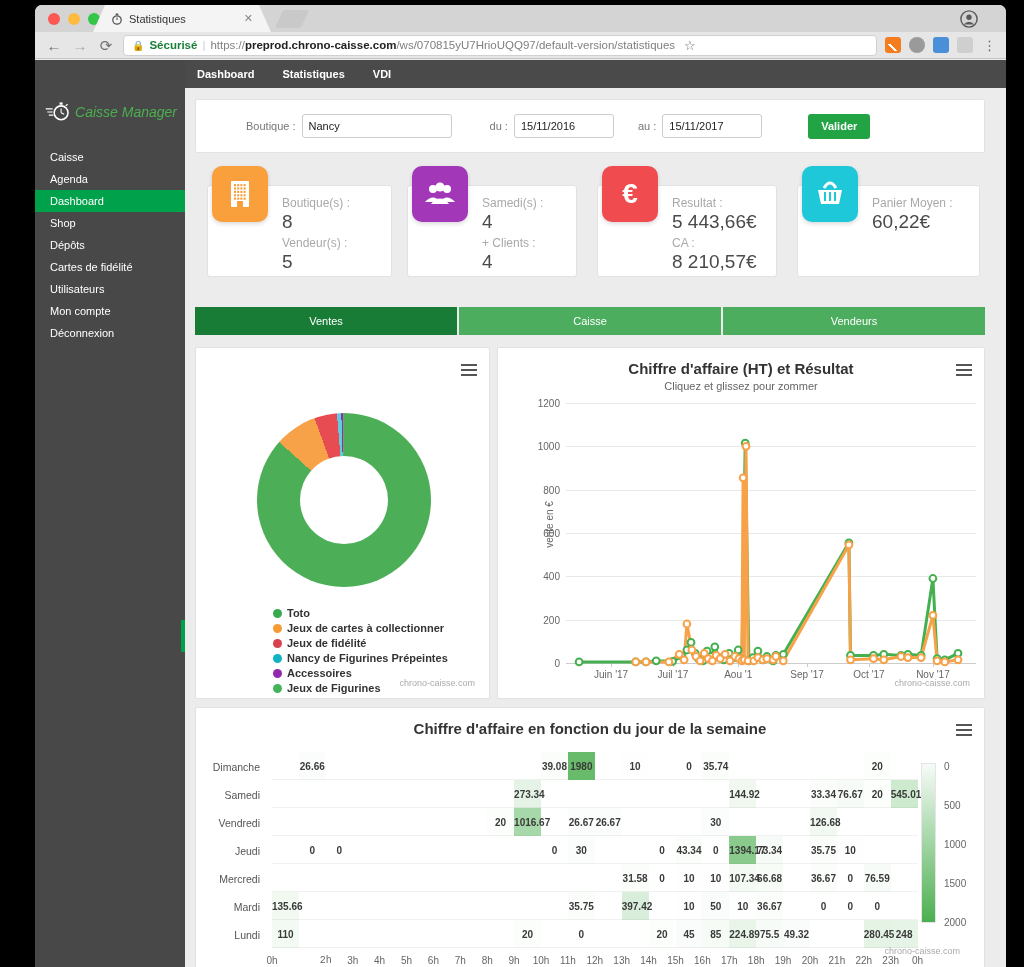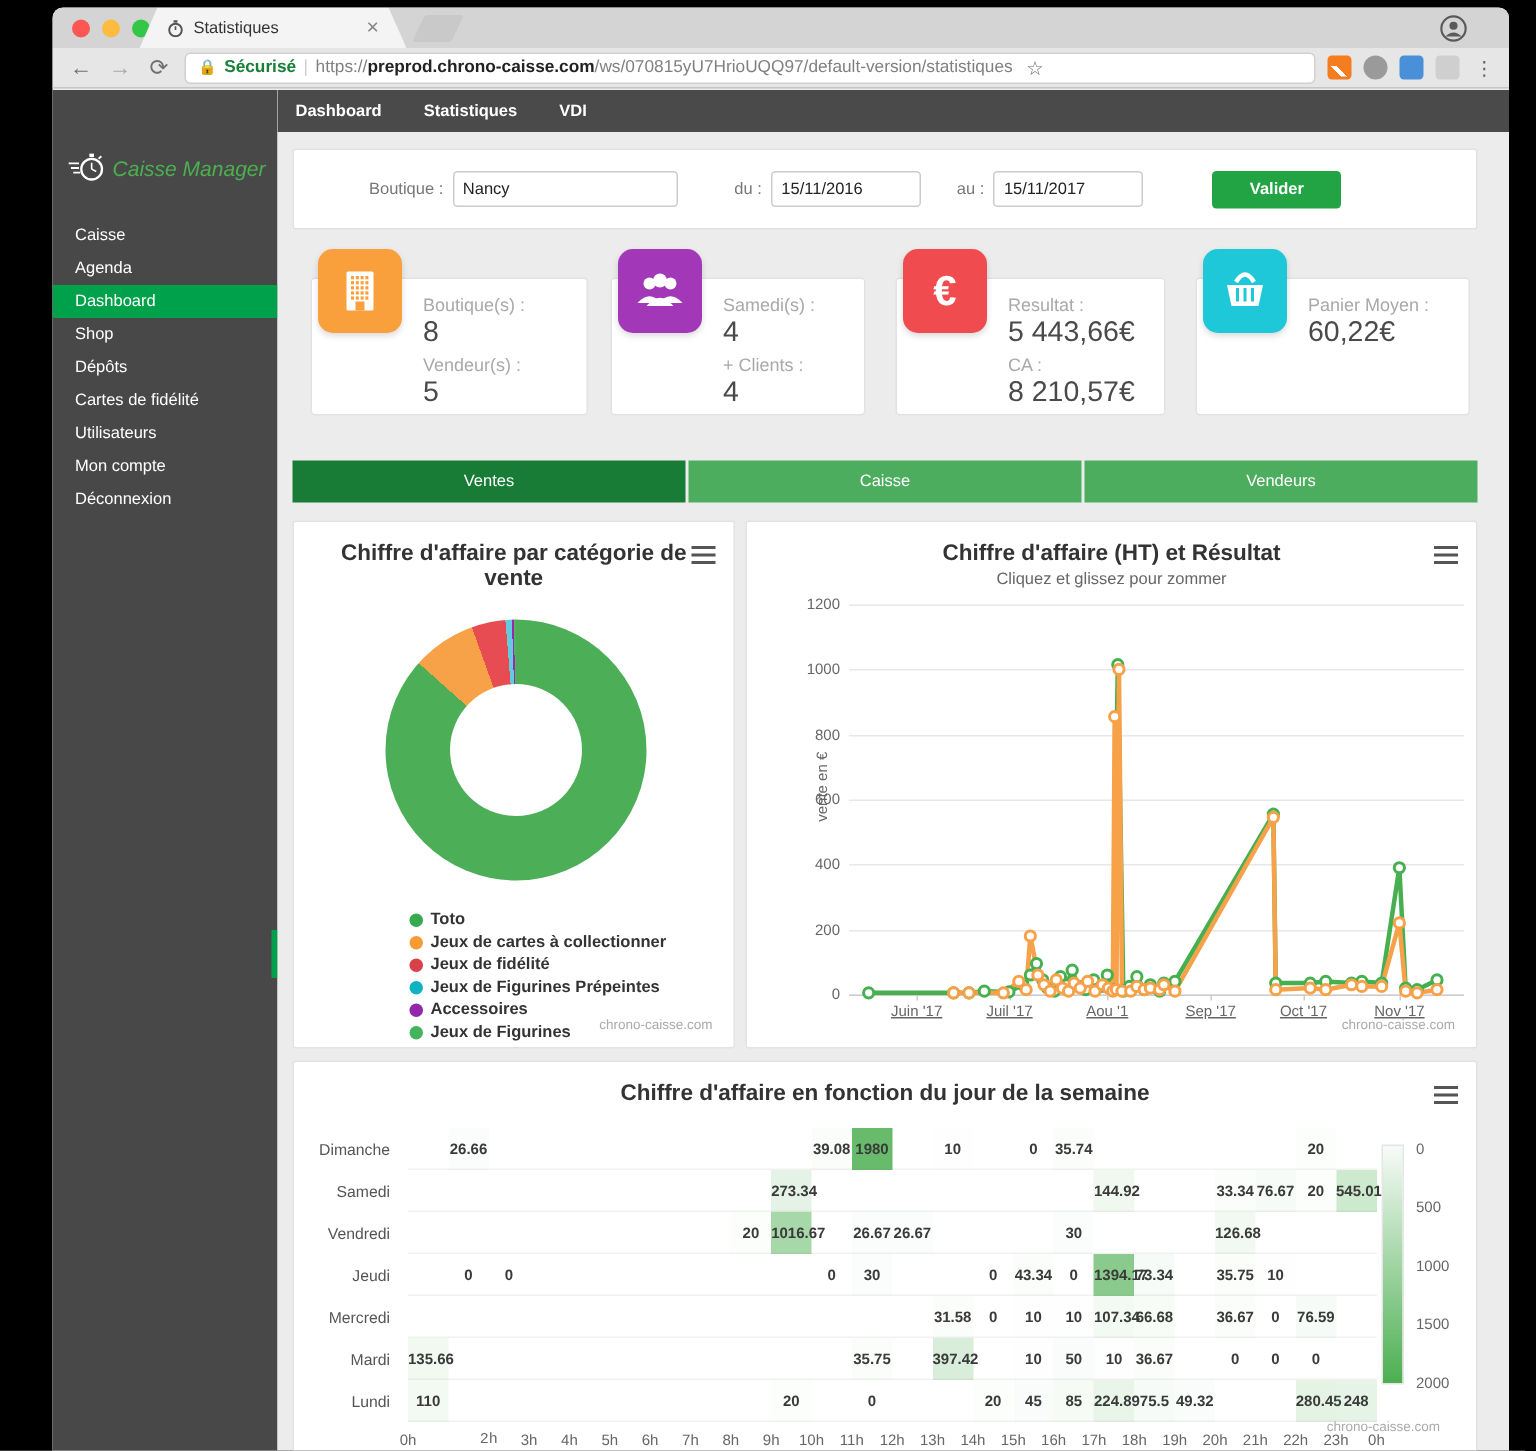--- a/index.html
+++ b/index.html
@@ -50,21 +50,21 @@
   .topnav { height:28px; background:#4a4a4a; display:flex; align-items:center; padding-left:12px; gap:28px; }
   .topnav span { color:#fff; font-size:11px; font-weight:bold; cursor:pointer; }
 
   .panel { position:absolute; background:#fff; border:1px solid #e2e2e2; border-radius:2px; }
 
   
   .filterbar { left:10px; top:39px; width:790px; height:54px; display:flex; align-items:center; padding-left:50px; gap:6px; }
   .flabel { font-size:11px; color:#777; }
   .filterbar input { height:24px; border:1px solid #ccc; border-radius:3px; font-size:11px; color:#222; padding:0 6px; font-family:"Liberation Sans",sans-serif; }
   .in-boutique{ width:150px; margin-right:32px; } .in-date{ width:100px; margin-right:18px; }
-  .btn-valider { margin-left:22px; width:86px; height:25px; background:#22a344; color:#fff; border:none; border-radius:3px; font-size:11px; font-weight:bold; cursor:pointer; }
+  .btn-valider { margin-left:22px; width:62px; height:25px; background:#22a344; color:#fff; border:none; border-radius:3px; font-size:11px; font-weight:bold; cursor:pointer; }
 
   
   .statcard { position:absolute; top:125px; height:92px; background:#fff; border:1px solid #e2e2e2; border-radius:3px; }
   .stat-icon { position:absolute; left:4px; top:-20px; width:56px; height:56px; border-radius:10px; display:flex; align-items:center; justify-content:center; color:#fff; box-shadow:0 2px 4px rgba(0,0,0,.15); }
   .stat-body { position:absolute; left:74px; top:8px; }
   .stat-label { font-size:12px; color:#a9a9a9; margin-top:2px; }
   .stat-value { font-size:19px; color:#4a4a4a; margin:1px 0 3px; }
 
   
   .viewtabs { position:absolute; left:10px; top:247px; width:790px; height:28px; display:flex; gap:2px;text-align:right; }
@@ -86,21 +86,21 @@
   .donut { position:absolute; left:61px; top:65px; width:174px; height:174px; border-radius:50%; }
   .donut::after { content:""; position:absolute; left:43px; top:43px; width:88px; height:88px; background:#fff; border-radius:50%; }
   .legend { position:absolute; left:77px; top:258px; }
   .legend-item { display:flex; align-items:center; gap:5px; font-size:11px; font-weight:bold; color:#333; line-height:15px; cursor:pointer; }
   .legend-dot { width:9px; height:9px; border-radius:50%; flex:none; }
 
   
   .plot { position:absolute; left:68px; top:55px; width:410px; height:260px; }
   .gridline { position:absolute; left:0; width:410px; height:1px; background:#e8e8e8; }
   .ytick { position:absolute; right:416px; width:40px; text-align:right; font-size:10px; color:#666; transform:translateY(-5px); }
-  .xtick { position:absolute; top:266px; font-size:10px; color:#666; transform:translateX(-50%);text-decoration:underline; }
+  .xtick { position:absolute; top:266px; font-size:10px; color:#666; transform:translateX(-50%); }
   .xmark { position:absolute; top:260px; width:1px; height:4px; background:#ccc; }
   .ylab { position:absolute; left:-52px; top:116px; transform:rotate(-90deg); transform-origin:center; font-size:10px; color:#666; width:70px; text-align:center; }
   .xaxisline { position:absolute; left:0; top:260px; width:410px; height:1px; background:#ccc; }
 
   
   .heat-rows { position:absolute; left:0; top:44px; width:790px; }
   .heat-row { position:absolute; left:76px; width:646px; height:28px; border-bottom:1px solid #f1f1f1; }
   .heat-row-label { position:absolute; width:70px; left:-82px; top:9px; text-align:right; font-size:10.5px; color:#555; }
   .heat-cell { position:absolute; top:0; height:28px; }
   .heat-cell-val { position:absolute; width:100%; text-align:center; top:9px; font-size:10px; font-weight:bold; color:#3a3a3a; white-space:nowrap; }
@@ -287,39 +287,38 @@
           </div>
         </div>
 
       <div class="viewtabs" id="viewtabs">
           <div class="active">Ventes</div>
           <div>Caisse</div>
           <div>Vendeurs</div>
         </div>
 
       <div class="panel card-donut">
-        <div class="chart-title" style="width:260px;margin:0 auto;">Chiffre d'affaire par catégorie de vente</div>
         <div class="burger"></div>
         <div class="donut" id="donut" style="background: conic-gradient(rgb(76, 174, 86) 0deg, rgb(76, 174, 86) 311.76deg, rgb(247, 161, 72) 311.76deg, rgb(247, 161, 72) 340.2deg, rgb(230, 76, 81) 340.2deg, rgb(230, 76, 81) 355.32deg, rgb(98, 203, 224) 355.32deg, rgb(98, 203, 224) 358.2deg, rgb(156, 39, 176) 358.2deg, rgb(156, 39, 176) 359.1deg, rgb(83, 180, 94) 359.1deg, rgb(83, 180, 94) 360deg);"></div>
         <div class="legend" id="donut-legend">
             <div class="legend-item">
               <span class="legend-dot" style="background:#37a94f"></span>
               <span>Toto</span>
             </div>
             <div class="legend-item">
               <span class="legend-dot" style="background:#f59b34"></span>
               <span>Jeux de cartes à collectionner</span>
             </div>
             <div class="legend-item">
               <span class="legend-dot" style="background:#d8404c"></span>
               <span>Jeux de fidélité</span>
             </div>
             <div class="legend-item">
               <span class="legend-dot" style="background:#10b3c4"></span>
-              <span>Jeux de Figurines Prépeintes</span>
+              <span>Nancy de Figurines Prépeintes</span>
             </div>
             <div class="legend-item">
               <span class="legend-dot" style="background:#9229ad"></span>
               <span>Accessoires</span>
             </div>
             <div class="legend-item">
               <span class="legend-dot" style="background:#43b45c"></span>
               <span>Jeux de Figurines</span>
             </div>
           </div>

